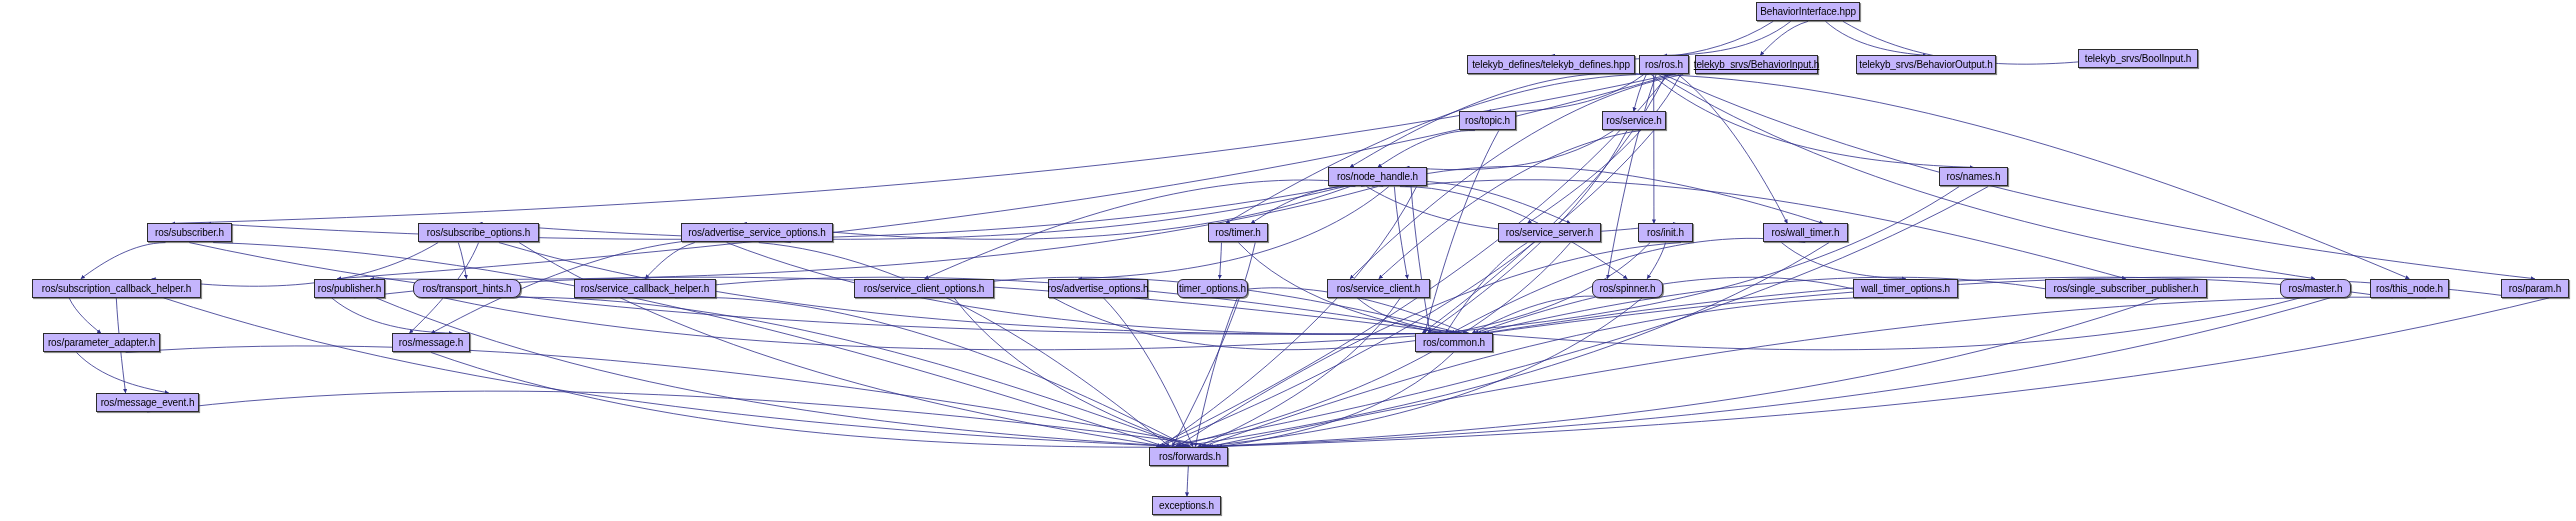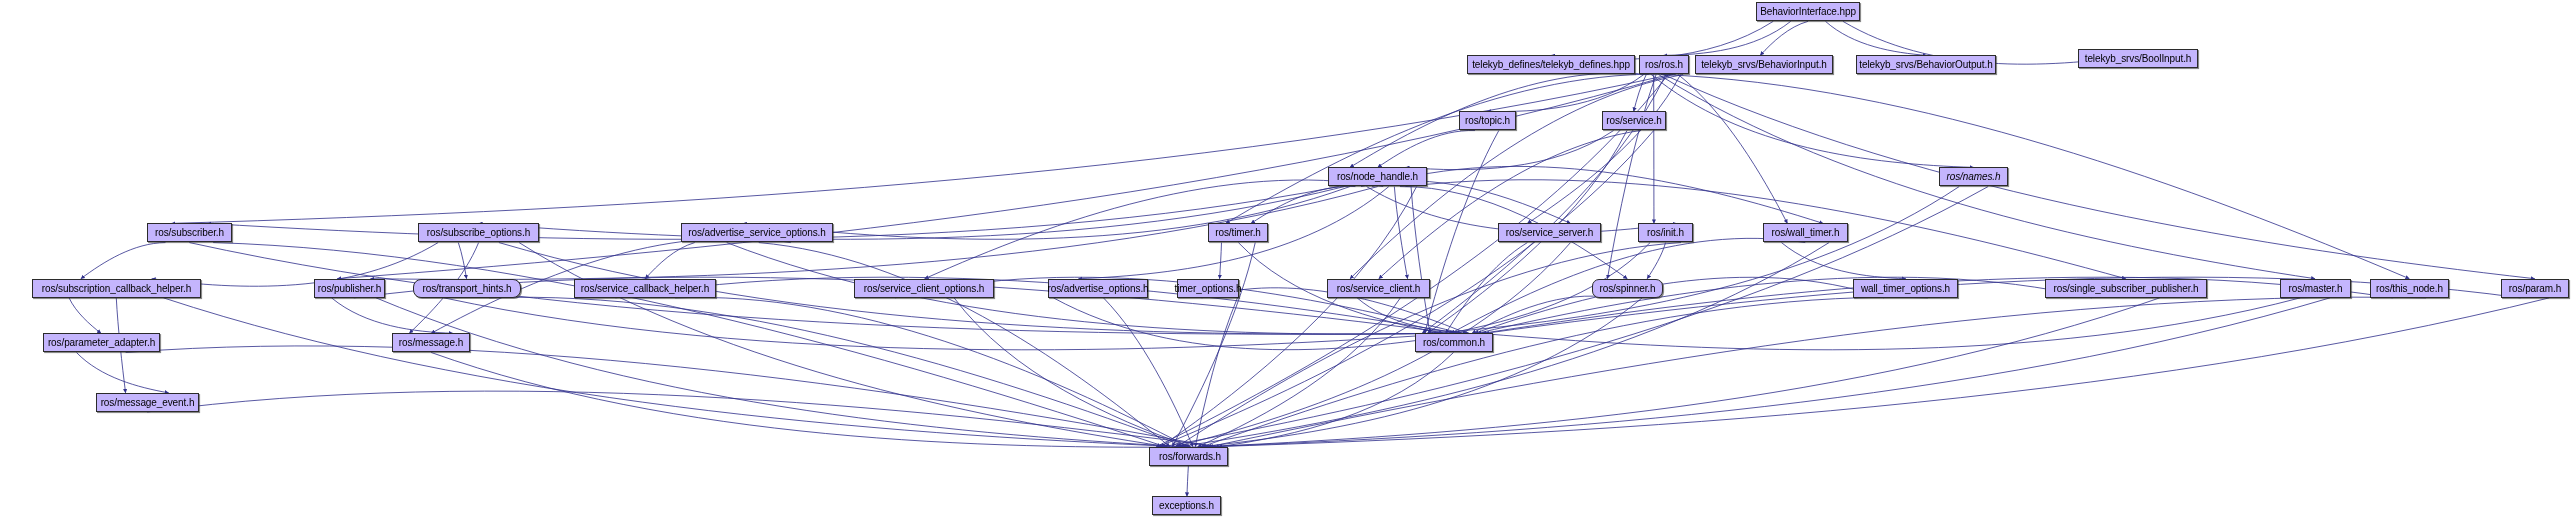--- a/index.html
+++ b/index.html
@@ -177,39 +177,39 @@
   <div id="node-layer">
       <div class="node root" style="left: 1756px; top: 2.1px; width: 104px;">
         <span class="node-label">BehaviorInterface.hpp</span>
       </div>
       <div class="node" style="left: 1467px; top: 55px; width: 168px;">
         <span class="node-label">telekyb_defines/telekyb_defines.hpp</span>
       </div>
       <div class="node" style="left: 1639px; top: 55px; width: 50px; align-items: center;">
         <span class="node-label">ros/ros.h</span>
       </div>
-      <div class="node" style="left: 1695px; top: 55px; width: 138px;">
+      <div class="node" style="left: 1695px; top: 55px; width: 123px; text-decoration: underline;">
         <span class="node-label">telekyb_srvs/BehaviorInput.h</span>
       </div>
       <div class="node" style="left: 1856px; top: 55px; width: 140px;">
         <span class="node-label">telekyb_srvs/BehaviorOutput.h</span>
       </div>
       <div class="node" style="left: 2078px; top: 49px; width: 120px;">
         <span class="node-label">telekyb_srvs/BoolInput.h</span>
       </div>
       <div class="node" style="left: 1459px; top: 111px; width: 57px;">
         <span class="node-label">ros/topic.h</span>
       </div>
       <div class="node" style="left: 1602px; top: 111px; width: 64px;">
         <span class="node-label">ros/service.h</span>
       </div>
       <div class="node" style="left: 1328px; top: 167px; width: 99px;">
         <span class="node-label">ros/node_handle.h</span>
       </div>
-      <div class="node" style="left: 1939px; top: 167px; width: 69px; font-style: italic;">
+      <div class="node" style="left: 1939px; top: 167px; width: 69px;">
         <span class="node-label">ros/names.h</span>
       </div>
       <div class="node" style="left: 147px; top: 223px; width: 85px;">
         <span class="node-label">ros/subscriber.h</span>
       </div>
       <div class="node" style="left: 418px; top: 223px; width: 121px;">
         <span class="node-label">ros/subscribe_options.h</span>
       </div>
       <div class="node" style="left: 667px; top: 223px; width: 152px; margin-left: 14px;">
         <span class="node-label">ros/advertise_service_options.h</span>
@@ -237,36 +237,36 @@
       </div>
       <div class="node" style="left: 574px; top: 279px; width: 142px;">
         <span class="node-label">ros/service_callback_helper.h</span>
       </div>
       <div class="node" style="left: 854px; top: 279px; width: 140px;">
         <span class="node-label">ros/service_client_options.h</span>
       </div>
       <div class="node" style="left: 1019px; top: 279px; width: 100px; margin-left: 29px;">
         <span class="node-label">ros/advertise_options.h</span>
       </div>
-      <div class="node" style="left: 1177px; top: 279px; width: 62px;">
+      <div class="node" style="left: 1177px; top: 279px; width: 71px; border-radius: 6px;">
         <span class="node-label">timer_options.h</span>
       </div>
       <div class="node" style="left: 1327px; top: 279px; width: 103px;">
         <span class="node-label">ros/service_client.h</span>
       </div>
       <div class="node" style="left: 1592px; top: 279px; width: 71px; border-radius: 7px;">
         <span class="node-label">ros/spinner.h</span>
       </div>
       <div class="node" style="left: 1853px; top: 279px; width: 105px;">
         <span class="node-label">wall_timer_options.h</span>
       </div>
       <div class="node" style="left: 2045px; top: 279px; width: 162px;">
         <span class="node-label">ros/single_subscriber_publisher.h</span>
       </div>
-      <div class="node" style="left: 2280px; top: 279px; width: 71px;">
+      <div class="node" style="left: 2280px; top: 279px; width: 71px; border-radius: 7px;">
         <span class="node-label">ros/master.h</span>
       </div>
       <div class="node" style="left: 2370px; top: 279px; width: 79px;">
         <span class="node-label">ros/this_node.h</span>
       </div>
       <div class="node" style="left: 2501px; top: 279px; width: 68px;">
         <span class="node-label">ros/param.h</span>
       </div>
       <div class="node" style="left: 43px; top: 333px; width: 117px;">
         <span class="node-label">ros/parameter_adapter.h</span>

